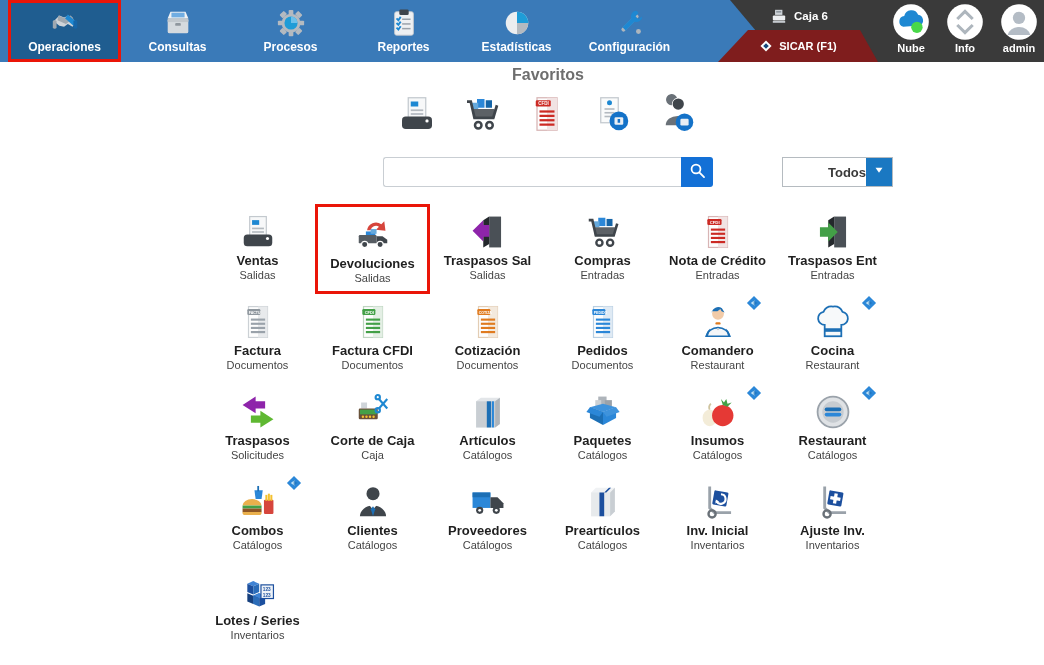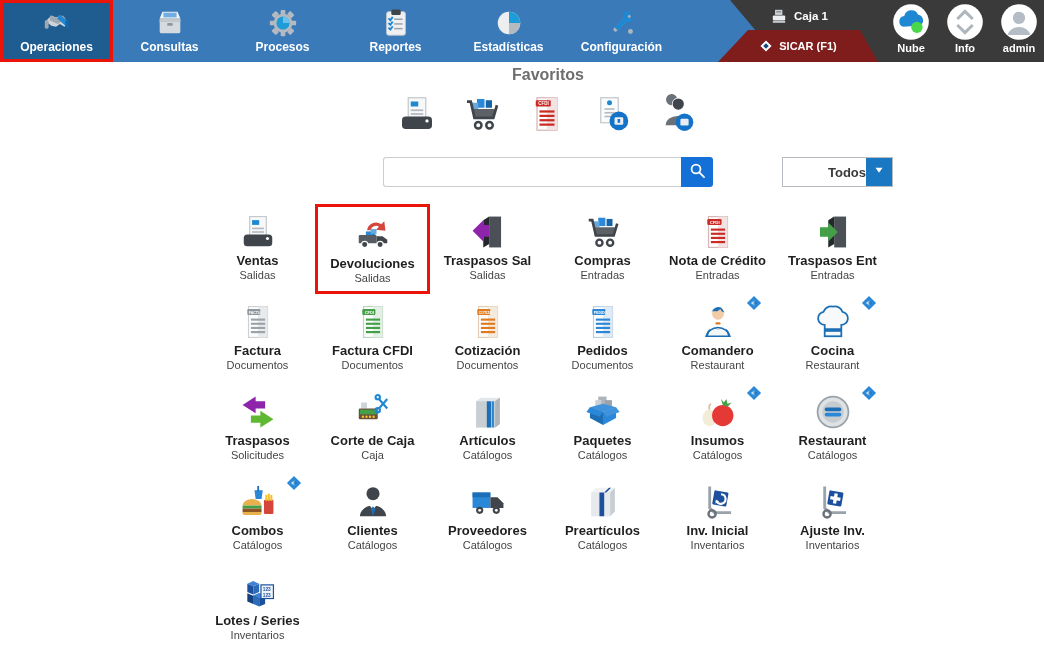--- a/index.html
+++ b/index.html
@@ -1,21 +1,21 @@
 <!DOCTYPE html>
 <html><head>
 <meta charset="utf-8">
 <style>
   * { margin:0; padding:0; box-sizing:border-box; }
   html,body { width:1044px; height:665px; }
   body { font-family:"Liberation Sans",sans-serif; background:#fff; position:relative; overflow:hidden; }
 
   
   .topbar { position:absolute; left:0; top:0; width:1044px; height:62px; background:#3a7ab8; }
-  .tabs { position:absolute; left:0; top:0; height:78px; display:flex; }
+  .tabs { position:absolute; left:8px; top:0; height:78px; display:flex; }
   .tab { width:113px; height:62px; display:flex; flex-direction:column; align-items:center; justify-content:center; gap:2px; color:#fff; font-size:12px; font-weight:bold; cursor:pointer; }
   .tab .ticon { width:30px; height:30px; display:block; }
   .tab .ticon svg { width:30px; height:30px; }
   .tab.active { background:#1f5d90; border:3px solid #ea1508; }
 
   .dark-panel { position:absolute; right:0; top:0; width:330px; height:62px; background:#3a3a3a;
                 clip-path:polygon(16px 0, 330px 0, 330px 62px, 68px 62px); }
   .station { position:absolute; left:56px; top:7px; display:flex; align-items:center; gap:6px; color:#fff; font-size:11.5px; font-weight:bold; }
   .station .sicon svg { width:18px; height:18px; display:block; }
   .banner { position:absolute; left:718px; top:30px; width:160px; height:32px; background:#7f1d1d;
@@ -134,21 +134,21 @@
   <div class="dark-panel">
     <div class="station">
       <span class="sicon">
           <svg viewBox="0 0 32 32">
             <rect x="9" y="5" width="13" height="9" fill="#cfd4d9"></rect>
             <rect x="11" y="7" width="9" height="3" fill="#8f979e"></rect>
             <rect x="5" y="15" width="22" height="9" rx="2" fill="#eceef0"></rect>
             <rect x="5" y="25" width="22" height="3" fill="#cfd4d9"></rect>
           </svg>
         </span>
-      <span>Caja 1</span>
+      <span>Caja 6</span>
     </div>
   </div>
   <div class="banner">
     <span class="bicon">
         <svg viewBox="0 0 32 32">
           <rect x="7" y="7" width="18" height="18" transform="rotate(45 16 16)" fill="#fff"></rect>
           <rect x="11.5" y="11.5" width="9" height="9" transform="rotate(45 16 16)" fill="#16477c"></rect>
         </svg>
       </span>
     <span>SICAR (F1)</span>

